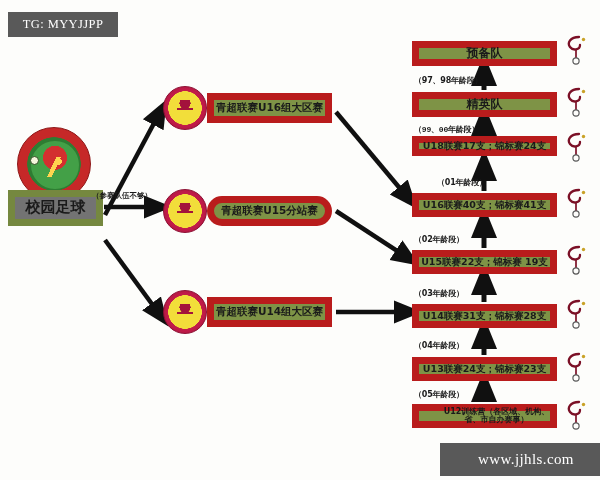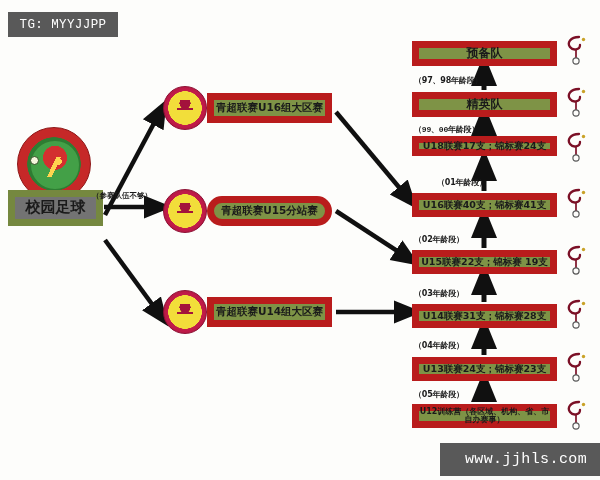--- a/index.html
+++ b/index.html
@@ -23,21 +23,21 @@
   
   .watermark {
     position: absolute;
     background: #595959;
     color: #ffffff;
     font-size: 12px;
     letter-spacing: 0.4px;
     display: flex;
     align-items: center;
     justify-content: center;
-    font-family: Liberation Mono, monospace;
+    font-family: Liberation Serif, serif;
   }
   #wm-top {
     left: 8px; top: 12px;
     width: 110px; height: 25px;
     font-size: 12.5px;
   }
   #wm-bottom {
     left: 440px; top: 443px;
     width: 172px; height: 33px;
     font-size: 15px;
@@ -89,21 +89,21 @@
     background: #7e9346;
   }
   .r-box.title-box { font-size: 12px; }
   #box-r-0 { top: 41px;  height: 25px; }
   #box-r-1 { top: 92px;  height: 25px; }
   #box-r-2 { top: 136px; height: 20px; }
   #box-r-3 { top: 193px; height: 24px; }
   #box-r-4 { top: 250px; height: 24px; }
   #box-r-5 { top: 304px; height: 24px; }
   #box-r-6 { top: 357px; height: 24px; }
-  #box-r-7 { top: 404px; height: 24px; font-size: 8px; }
+  #box-r-7 { top: 404px; height: 24px; font-size: 8px; padding-left: 24px; }
 
   
   .age-label {
     position: absolute;
     left: 414px;
     font-size: 8px;
     font-weight: bold;
     color: #1a1a1a;
     white-space: nowrap;
     letter-spacing: -0.2px;

